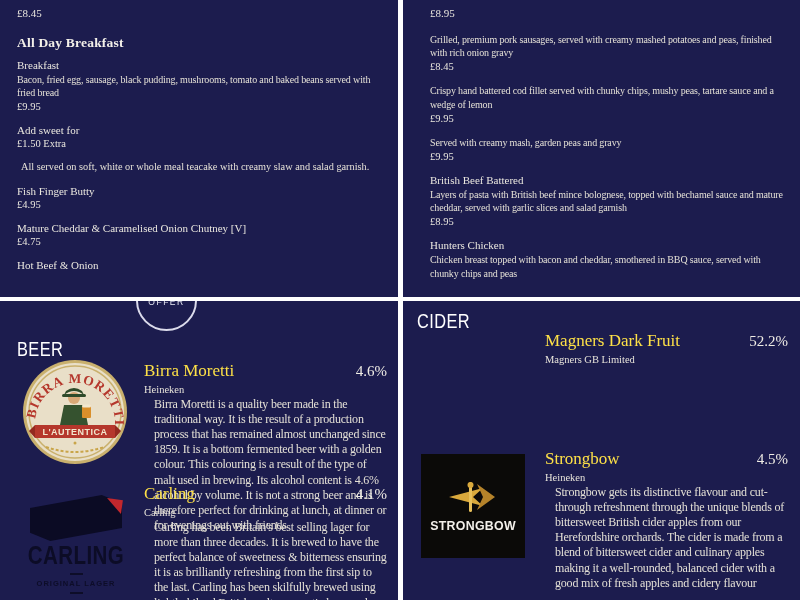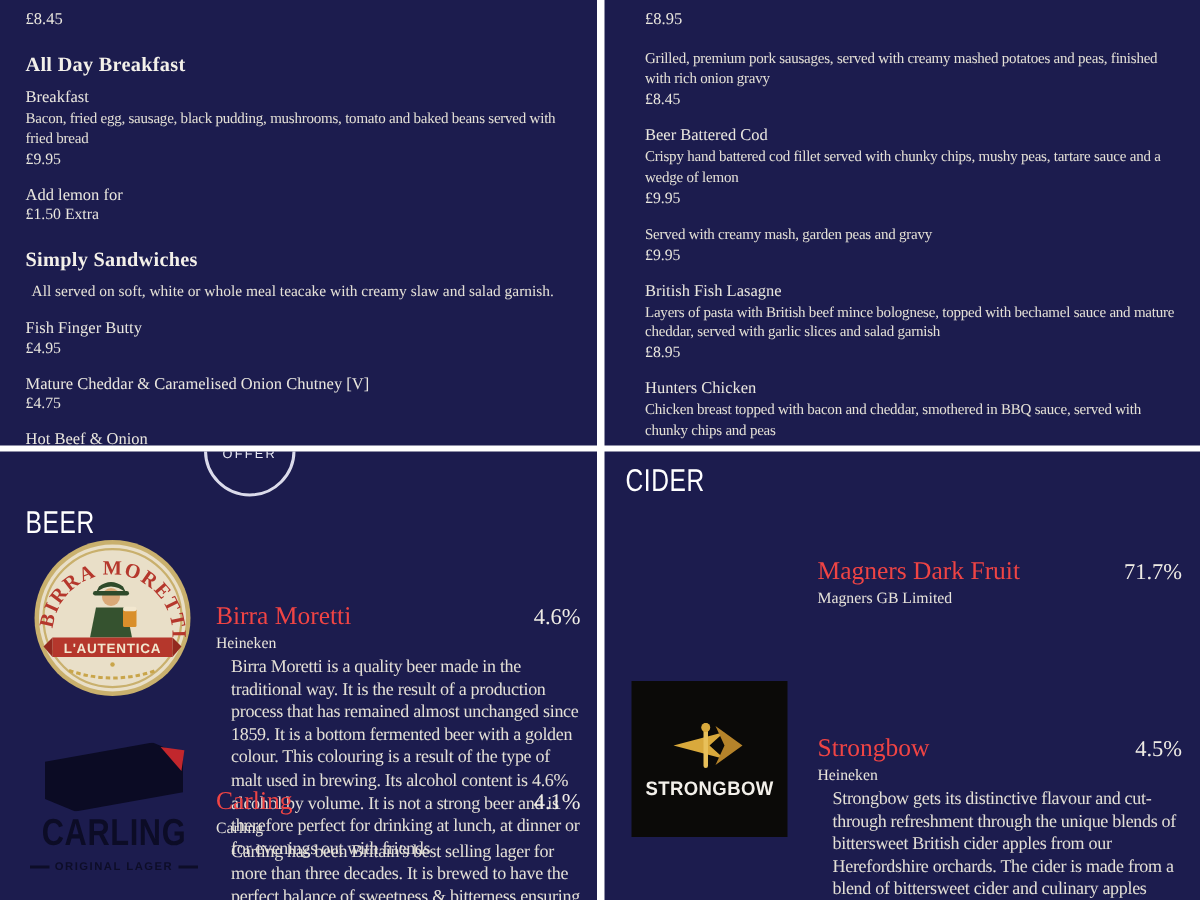--- a/index.html
+++ b/index.html
@@ -24,42 +24,42 @@
   .idesc { font-size:10px; letter-spacing:-0.15px; line-height:1.32; color:#e4e0d6; margin-bottom:2px; }
   .iprice { font-size:10.5px; color:#e9e6de; }
 
   
   .cat { font-family:"Liberation Sans", sans-serif; font-weight:500; font-size:21px; color:#ffffff; letter-spacing:0.5px; transform:scaleX(0.78); transform-origin:left center; position:absolute; }
   .q-bl .cat { left:17px; top:36px; }
   .q-br .cat { left:14px; top:8px; }
 
   .dcol { position:absolute; width:243px; }
   .drow { display:flex; justify-content:space-between; align-items:baseline; }
-  .dname { font-size:17px; color:#ef4444;margin-top:40px; }
+  .dname { font-size:17px; color:#fde047; }
   .abv { font-size:15px; color:#efece5; }
   .dbrew { font-size:10.5px; color:#e7e3da; margin-top:3px; }
   .ddesc { font-size:12px; letter-spacing:-0.2px; line-height:1.26; color:#e4e0d6; margin-top:2px;margin-left:10px; }
 
   
   .circle-btn { position:absolute; border:2px solid rgba(235,236,248,0.92); border-radius:50%; display:flex; align-items:center; justify-content:center; background:transparent; }
   .offer-circle { left:136px; top:-31px; width:61px; height:61px; }
   .offer-circle span { font-family:"Liberation Sans", sans-serif; font-size:8.5px; letter-spacing:1.5px; color:#e9eaf4; margin-top:2px; }
   .nav-circle { left:251px; bottom:-27px; width:50px; height:50px; }
   .nav-circle i { width:3px; height:3px; border-radius:50%; background:rgba(235,236,248,0.8); margin-bottom:22px; }
 
   
   .birra-logo { position:absolute; left:22px; top:58px; width:106px; height:106px; }
 
   
   .carling-logo { position:absolute; left:16px; top:192px; width:120px; height:108px; }
   .cflag { position:absolute; left:14px; top:2px; width:92px; height:46px; }
   .cflag .body { position:absolute; inset:0; background:#0b0b24; clip-path:polygon(0 28%, 78% 0, 100% 18%, 100% 72%, 22% 100%, 0 82%); }
   .cflag .fold { position:absolute; right:0; top:4px; width:0; height:0; border-left:16px solid transparent; border-top:14px solid #c2272d; transform:rotate(8deg); }
   .cword { position:absolute; left:0; top:48px; width:120px; text-align:center; font-family:"Liberation Sans", sans-serif; font-weight:700; font-size:25px; letter-spacing:0.5px; color:#0c0c26; transform:scaleX(0.82); transform-origin:center; }
-  .ctag { position:absolute; left:0; top:80px; width:120px; display:flex; align-items:center; justify-content:center; gap:4px; font-family:"Liberation Sans", sans-serif; font-weight:700; font-size:7.5px; letter-spacing:1px; color:#0d0d28; }
+  .ctag { position:absolute; left:0; top:80px; width:120px; display:flex; align-items:center; justify-content:center; gap:4px; font-family:"Liberation Sans", sans-serif; font-weight:700; font-size:7.5px; letter-spacing:1px; color:#0d0d28;flex-direction:column; }
   .ctag .dash { width:13px; height:2px; background:#0d0d28; }
 
   
   .magners-logo { position:absolute; left:14px; top:27px; width:114px; height:115px; background:#0c0b0a; display:flex; flex-direction:column; justify-content:center; padding:0 7px; padding-top:38px; }
   .mag-line1 { font-family:"Liberation Sans", sans-serif; font-weight:700; font-size:19px; letter-spacing:0.5px; color:#f5f2ec; transform:scaleX(0.92); transform-origin:left; }
   .mag-line2 { font-family:"Liberation Sans", sans-serif; font-weight:700; font-size:13px; letter-spacing:1.5px; color:#f5f2ec; transform:scaleX(0.92); transform-origin:left; }
 
   
   .strongbow-logo { position:absolute; left:18px; top:153px; width:104px; height:104px; background:#0b0a08; display:flex; flex-direction:column; align-items:center; justify-content:center; }
   .sb-word { font-family:"Liberation Sans", sans-serif; font-weight:700; font-size:13px; letter-spacing:0.3px; color:#f3f0ea; margin-top:4px; transform:scaleX(0.95); }
@@ -74,27 +74,26 @@
 
   <div>
 
       <div class="item">
         <div class="iname">Breakfast</div>
         <div class="idesc">Bacon, fried egg, sausage, black pudding, mushrooms, tomato and baked beans served with fried bread</div>
         <div class="iprice">£9.95</div>
       </div>
 
       <div class="item">
-        <div class="iname">Add lemon for</div>
+        <div class="iname">Add sweet for</div>
 
         <div class="iprice">£1.50 Extra</div>
       </div>
     </div>
 
-  <h2 class="sec">Simply Sandwiches</h2>
   <div class="note">All served on soft, white or whole meal teacake with creamy slaw and salad garnish.</div>
 
   <div>
 
       <div class="item">
         <div class="iname">Fish Finger Butty</div>
 
         <div class="iprice">£4.95</div>
       </div>
 
@@ -116,32 +115,31 @@
   <div class="lead-price">£8.95</div>
   <div style="height:14px"></div>
   <div>
 
       <div class="item">
         <div class="idesc">Grilled, premium pork sausages, served with creamy mashed potatoes and peas, finished with rich onion gravy</div>
         <div class="iprice">£8.45</div>
       </div>
 
       <div class="item">
-        <div class="iname">Beer Battered Cod</div>
         <div class="idesc">Crispy hand battered cod fillet served with chunky chips, mushy peas, tartare sauce and a wedge of lemon</div>
         <div class="iprice">£9.95</div>
       </div>
 
       <div class="item">
         <div class="idesc">Served with creamy mash, garden peas and gravy</div>
         <div class="iprice">£9.95</div>
       </div>
 
       <div class="item">
-        <div class="iname">British Fish Lasagne</div>
+        <div class="iname">British Beef Battered</div>
         <div class="idesc">Layers of pasta with British beef mince bolognese, topped with bechamel sauce and mature cheddar, served with garlic slices and salad garnish</div>
         <div class="iprice">£8.95</div>
       </div>
 
       <div class="item">
         <div class="iname">Hunters Chicken</div>
         <div class="idesc">Chicken breast topped with bacon and cheddar, smothered in BBQ sauce, served with chunky chips and peas</div>
 
       </div>
     </div>
@@ -214,21 +212,21 @@
   </div>
 </section>
 
 <section class="quad q-br">
   <h1 class="cat">CIDER</h1>
 
 
   <div class="dcol" style="left:142px; top:30px;">
     <div class="drow">
       <span class="dname">Magners Dark Fruit</span>
-      <span class="abv">71.7%</span>
+      <span class="abv">52.2%</span>
     </div>
     <div class="dbrew">Magners GB Limited</div>
   </div>
 
   <div class="strongbow-logo">
     <svg viewBox="0 0 60 34" width="60" height="34">
       <path d="M 6,17 L 40,8 L 30,17 L 40,26 Z" fill="#d9a93c"></path>
       <path d="M 34,4 L 52,17 L 34,30 L 40,17 Z" fill="#b5832a"></path>
       <rect x="26" y="2" width="3" height="30" rx="1.5" fill="#e8c05a"></rect>
       <circle cx="27.5" cy="5" r="3" fill="#d9a93c"></circle>

